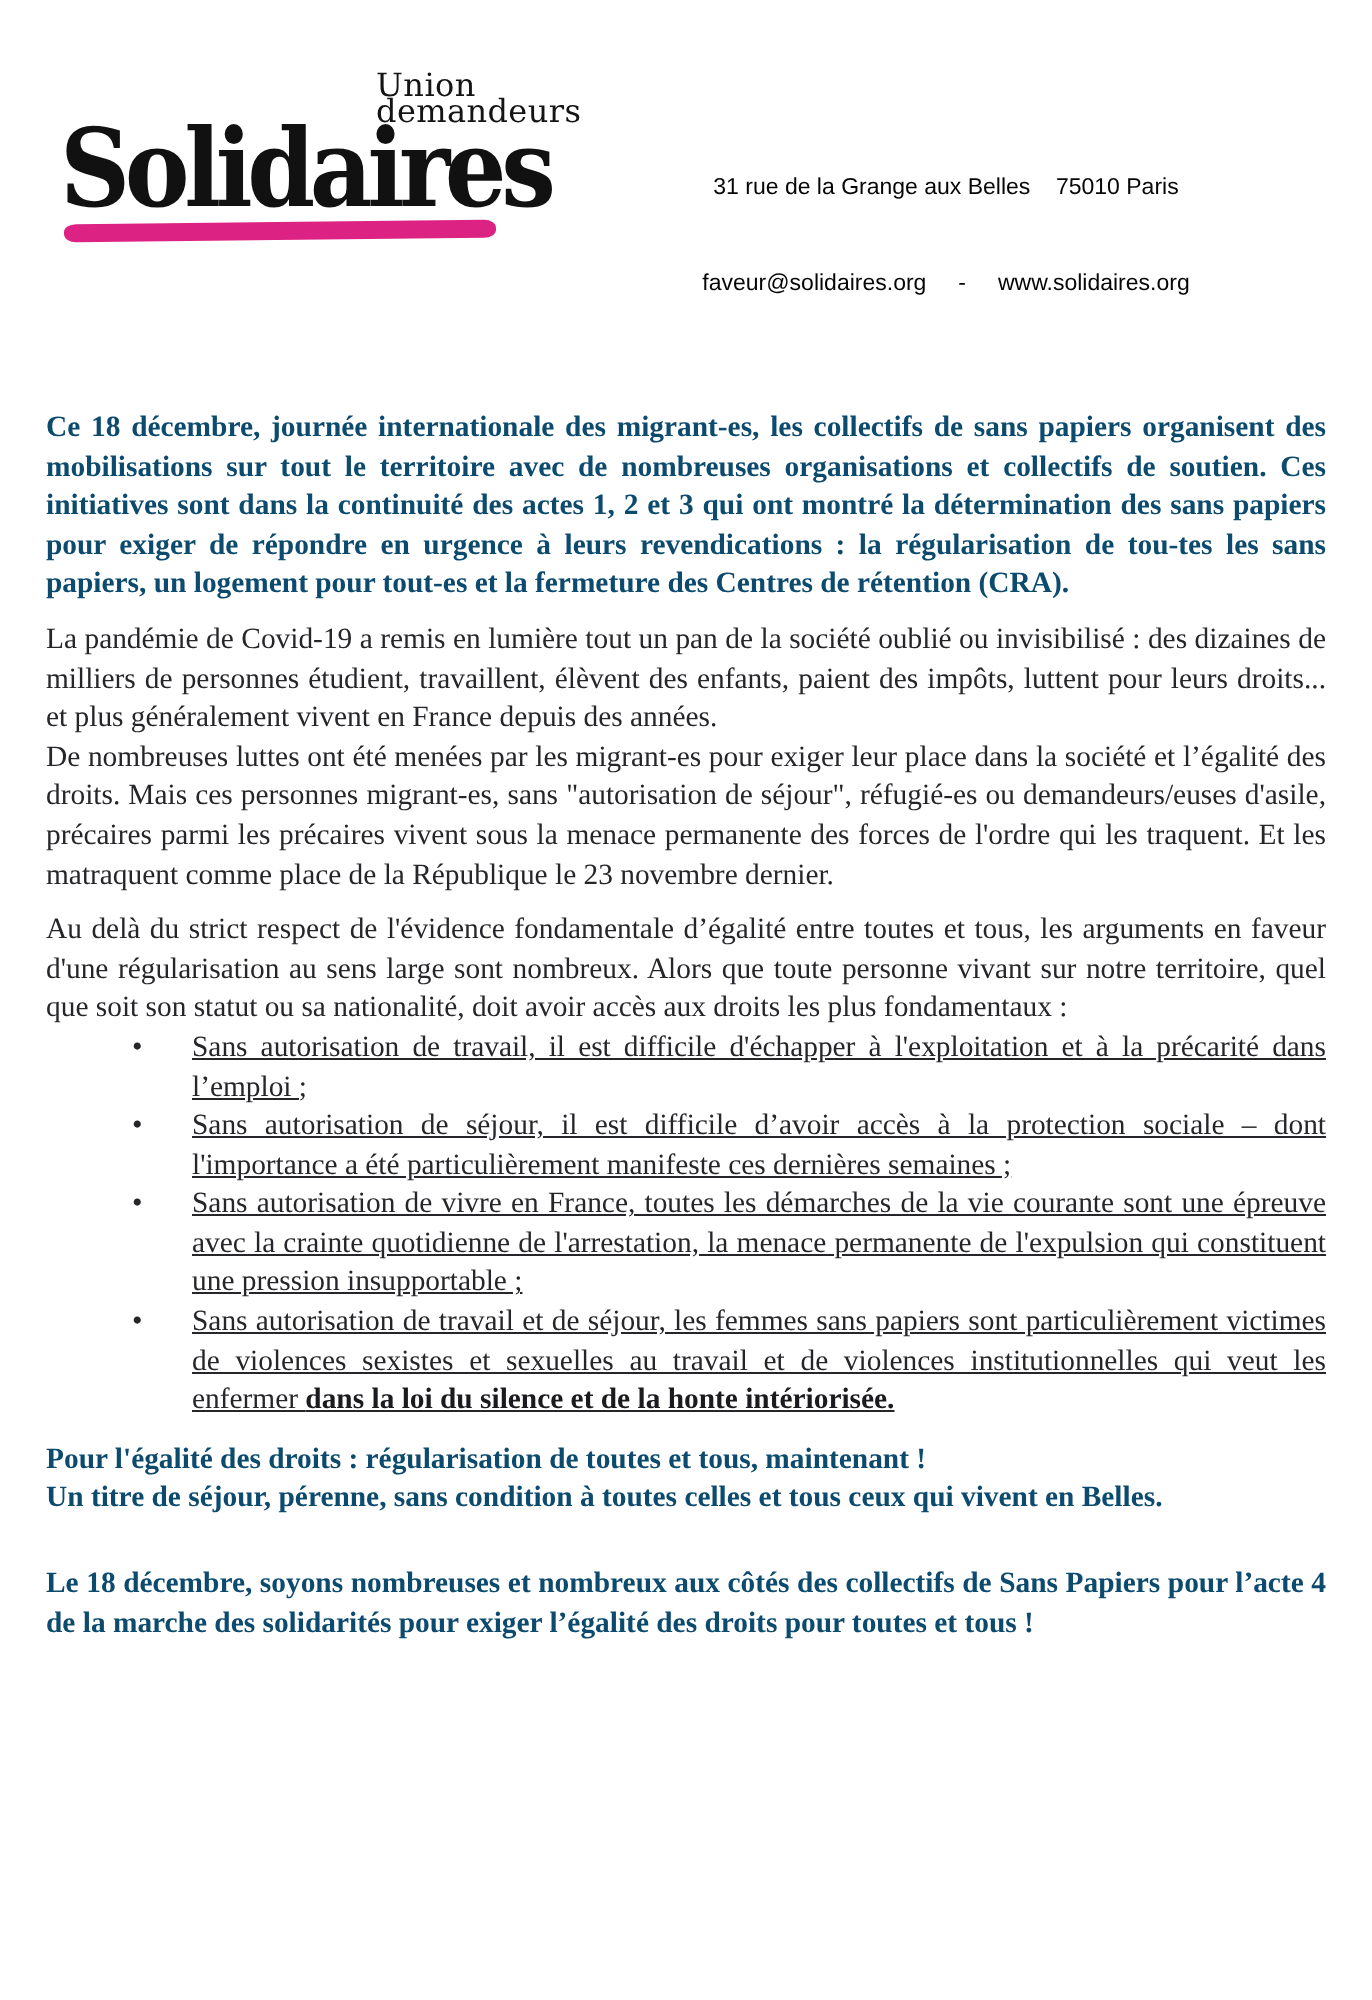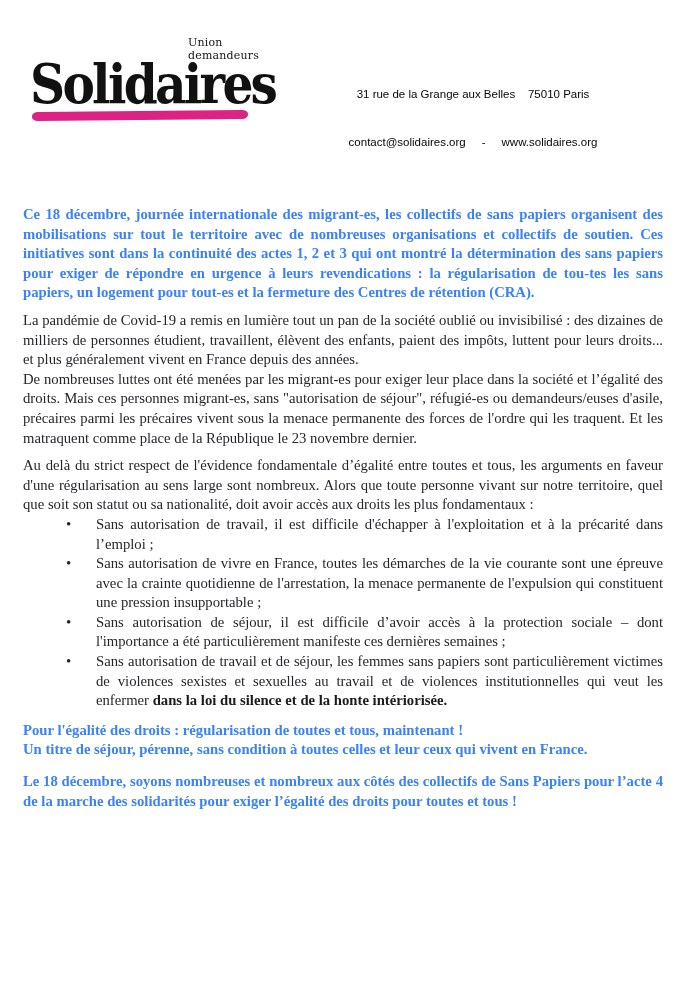--- a/index.html
+++ b/index.html
@@ -13,21 +13,21 @@
     color:#26262a;
     overflow:hidden;
   }
 
   
   .letterhead { display:flex; padding:36px 22px 0 30px; }
   .logo { width:252px; flex:0 0 auto; }
   .union {
     margin-left:158px;
     font-family:"DejaVu Serif", serif;
-    font-size:11px; line-height:13px;
+    font-size:16px; line-height:13px;
     color:#141414; letter-spacing:0.2px;
   }
   .wordmark {
     margin-top:-3px;
     font-family:"DejaVu Serif", serif;
     font-weight:bold;
     font-size:54px; line-height:50px;
     letter-spacing:-3px;
     transform:scaleX(0.90);
     transform-origin:left center;
@@ -66,22 +66,22 @@
 
   
   .doc-body {
     padding:23px 23px 0 23px;
     font-size:14.7px; line-height:19.6px;
     text-align:justify;
   }
   .doc-body p { text-align:justify; }
   .blk { margin-bottom:8px; }
   .blk-lg { margin-bottom:10px; }
-  .bold { font-weight:bold; color:#3b82f6; }
-  .bullets { list-style:none; padding-left:73px; margin:0; }
+  .bold { font-weight:bold; color:#0c4a6e; }
+  .bullets { list-style:none; padding-left:73px; margin:0;text-decoration:underline; }
   .bullets li { position:relative; text-align:justify; }
   .bullets li::before {
     content:"\2022";
     position:absolute; left:-30px; top:0;
     font-size:15px; color:#26262a;
   }
   .semibold { font-weight:bold; color:#1b1b1f; }
 </style>
 </head>
 <body>
@@ -92,46 +92,46 @@
     <div class="logo">
       <div class="union">
         <div>Union</div>
         <div>demandeurs</div>
       </div>
       <div class="wordmark">Solidaires</div>
       <div class="brush" style="background: rgb(220, 35, 131);"></div>
     </div>
     <div class="contact">
       <div>31 rue de la Grange aux Belles    75010 Paris</div>
-      <div>contact@solidaires.org     -     www.solidaires.org</div>
+      <div>faveur@solidaires.org     -     www.solidaires.org</div>
     </div>
   </header>
 
 
   <main class="doc-body">
 
     <p class="bold blk">Ce 18 décembre, journée internationale des migrant-es, les collectifs de sans papiers organisent des mobilisations sur tout le territoire avec de nombreuses organisations et collectifs de soutien. Ces initiatives sont dans la continuité des actes 1, 2 et 3 qui ont montré la détermination des sans papiers pour exiger de répondre en urgence à leurs revendications : la régularisation de tou-tes les sans papiers, un logement pour tout-es et la fermeture des Centres de rétention (CRA).</p>
 
     <div class="blk">
       <p>La pandémie de Covid-19 a remis en lumière tout un pan de la société oublié ou invisibilisé : des dizaines de milliers de personnes étudient, travaillent, élèvent des enfants, paient des impôts, luttent pour leurs droits... et plus généralement vivent en France depuis des années.</p>
       <p>De nombreuses luttes ont été menées par les migrant-es pour exiger leur place dans la société et l’égalité des droits. Mais ces personnes migrant-es, sans "autorisation de séjour", réfugié-es ou demandeurs/euses d'asile, précaires parmi les précaires vivent sous la menace permanente des forces de l'ordre qui les traquent. Et les matraquent comme place de la République le 23 novembre dernier.</p>
     </div>
 
     <div class="blk-lg">
       <p>Au delà du strict respect de l'évidence fondamentale d’égalité entre toutes et tous, les arguments en faveur d'une régularisation au sens large sont nombreux. Alors que toute personne vivant sur notre territoire, quel que soit son statut ou sa nationalité, doit avoir accès aux droits les plus fondamentaux :</p>
       <ul class="bullets">
         <li>Sans autorisation de travail, il est difficile d'échapper à l'exploitation et à la précarité dans l’emploi ;</li>
+        <li>Sans autorisation de séjour, il est difficile d’avoir accès à la protection sociale – dont l'importance a été particulièrement manifeste ces dernières semaines ;</li>
         <li>Sans autorisation de vivre en France, toutes les démarches de la vie courante sont une épreuve avec la crainte quotidienne de l'arrestation, la menace permanente de l'expulsion qui constituent une pression insupportable ;</li>
-        <li>Sans autorisation de séjour, il est difficile d’avoir accès à la protection sociale – dont l'importance a été particulièrement manifeste ces dernières semaines ;</li>
         <li><span>Sans autorisation de travail et de séjour, les femmes sans papiers sont particulièrement victimes de violences sexistes et sexuelles au travail et de violences institutionnelles qui veut les enfermer </span><span class="semibold">dans la loi du silence et de la honte intériorisée.</span></li>
       </ul>
     </div>
 
 
-    <div class="bold" style="margin-bottom:12px">
+    <div class="bold" style="margin-bottom:23px">
       <p>Pour l'égalité des droits : régularisation de toutes et tous, maintenant !</p>
-      <p>Un titre de séjour, pérenne, sans condition à toutes celles et leur ceux qui vivent en France.</p>
+      <p>Un titre de séjour, pérenne, sans condition à toutes celles et tous ceux qui vivent en Belles.</p>
     </div>
 
     <p class="bold">Le 18 décembre, soyons nombreuses et nombreux aux côtés des collectifs de Sans Papiers pour l’acte 4 de la marche des solidarités pour exiger l’égalité des droits pour toutes et tous !</p>
 
   </main>
 </div>
 
 </body></html>

